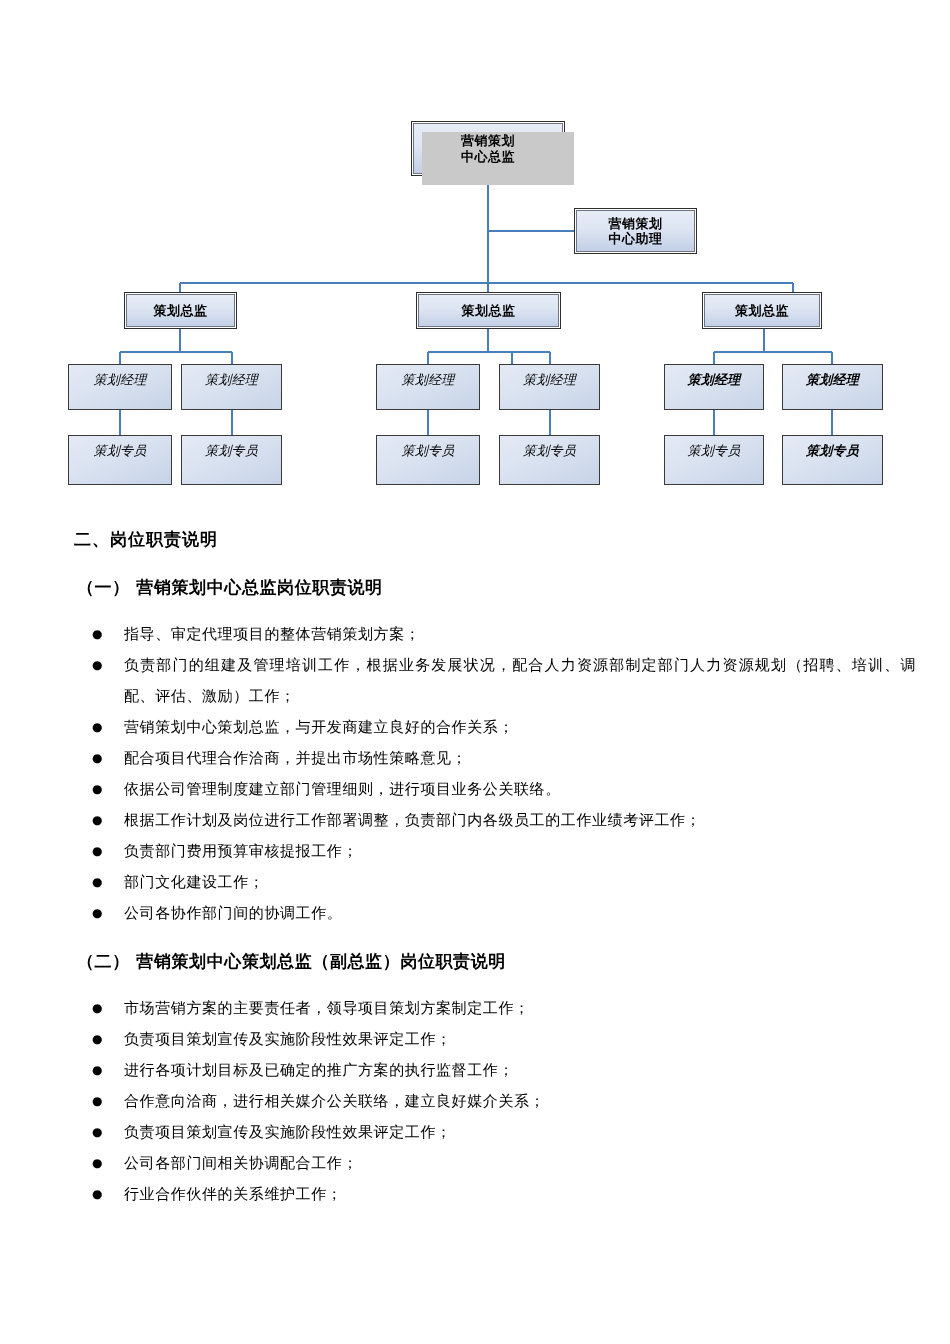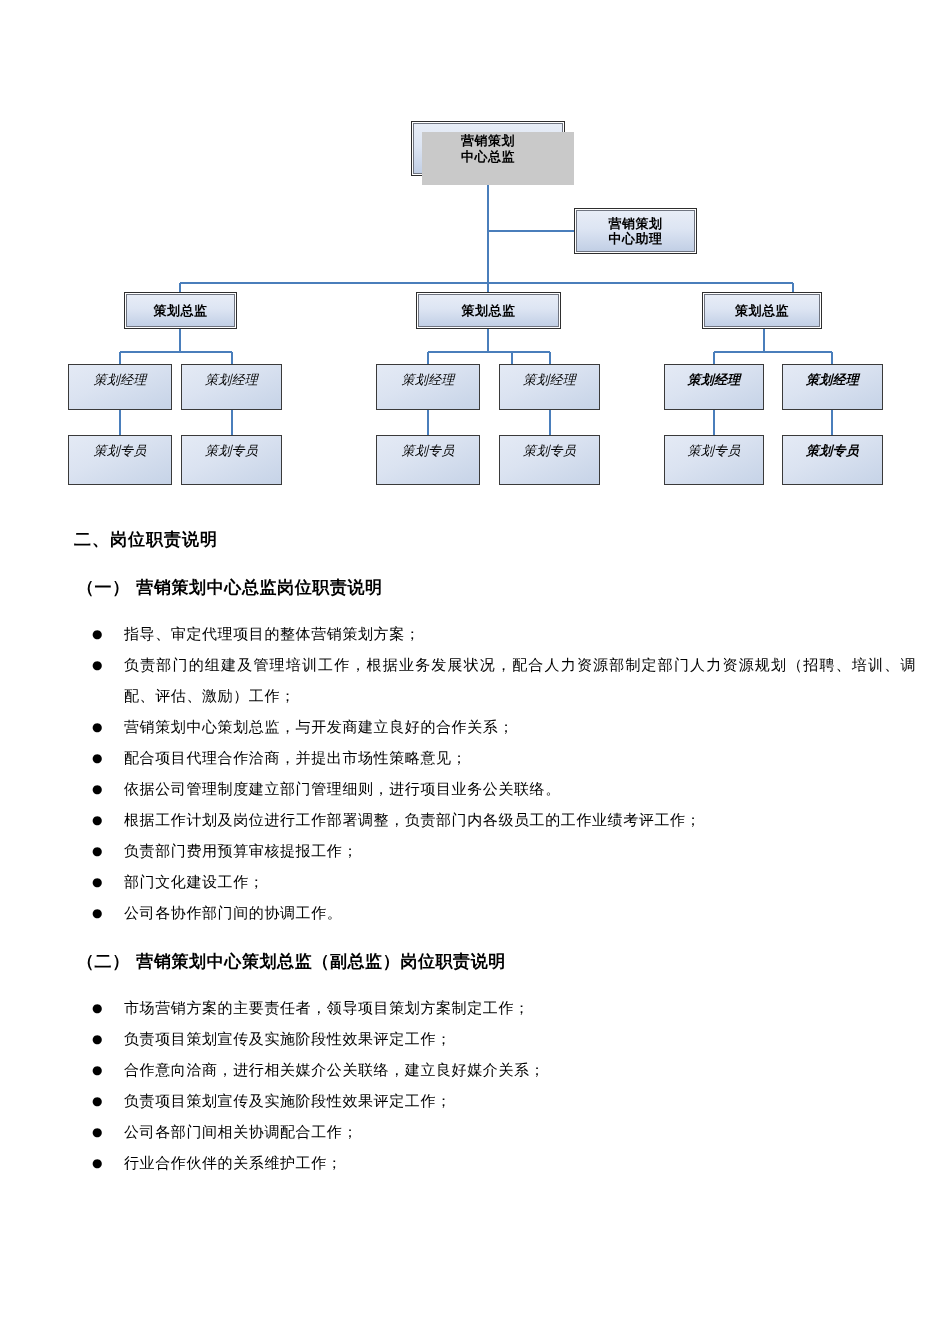--- a/index.html
+++ b/index.html
@@ -268,20 +268,21 @@
       <li>根据工作计划及岗位进行工作部署调整，负责部门内各级员工的工作业绩考评工作；</li>
       <li>负责部门费用预算审核提报工作；</li>
       <li>部门文化建设工作；</li>
       <li>公司各协作部门间的协调工作。</li>
     </ul>
 
     <h3 class="subsec">（二） 营销策划中心策划总监（副总监）岗位职责说明</h3>
     <ul class="bullets">
       <li>市场营销方案的主要责任者，领导项目策划方案制定工作；</li>
       <li>负责项目策划宣传及实施阶段性效果评定工作；</li>
+      <li>进行各项计划目标及已确定的推广方案的执行监督工作；</li>
       <li>合作意向洽商，进行相关媒介公关联络，建立良好媒介关系；</li>
       <li>负责项目策划宣传及实施阶段性效果评定工作；</li>
       <li>公司各部门间相关协调配合工作；</li>
       <li>行业合作伙伴的关系维护工作；</li>
     </ul>
 
   </div>
 
 </div>
 

